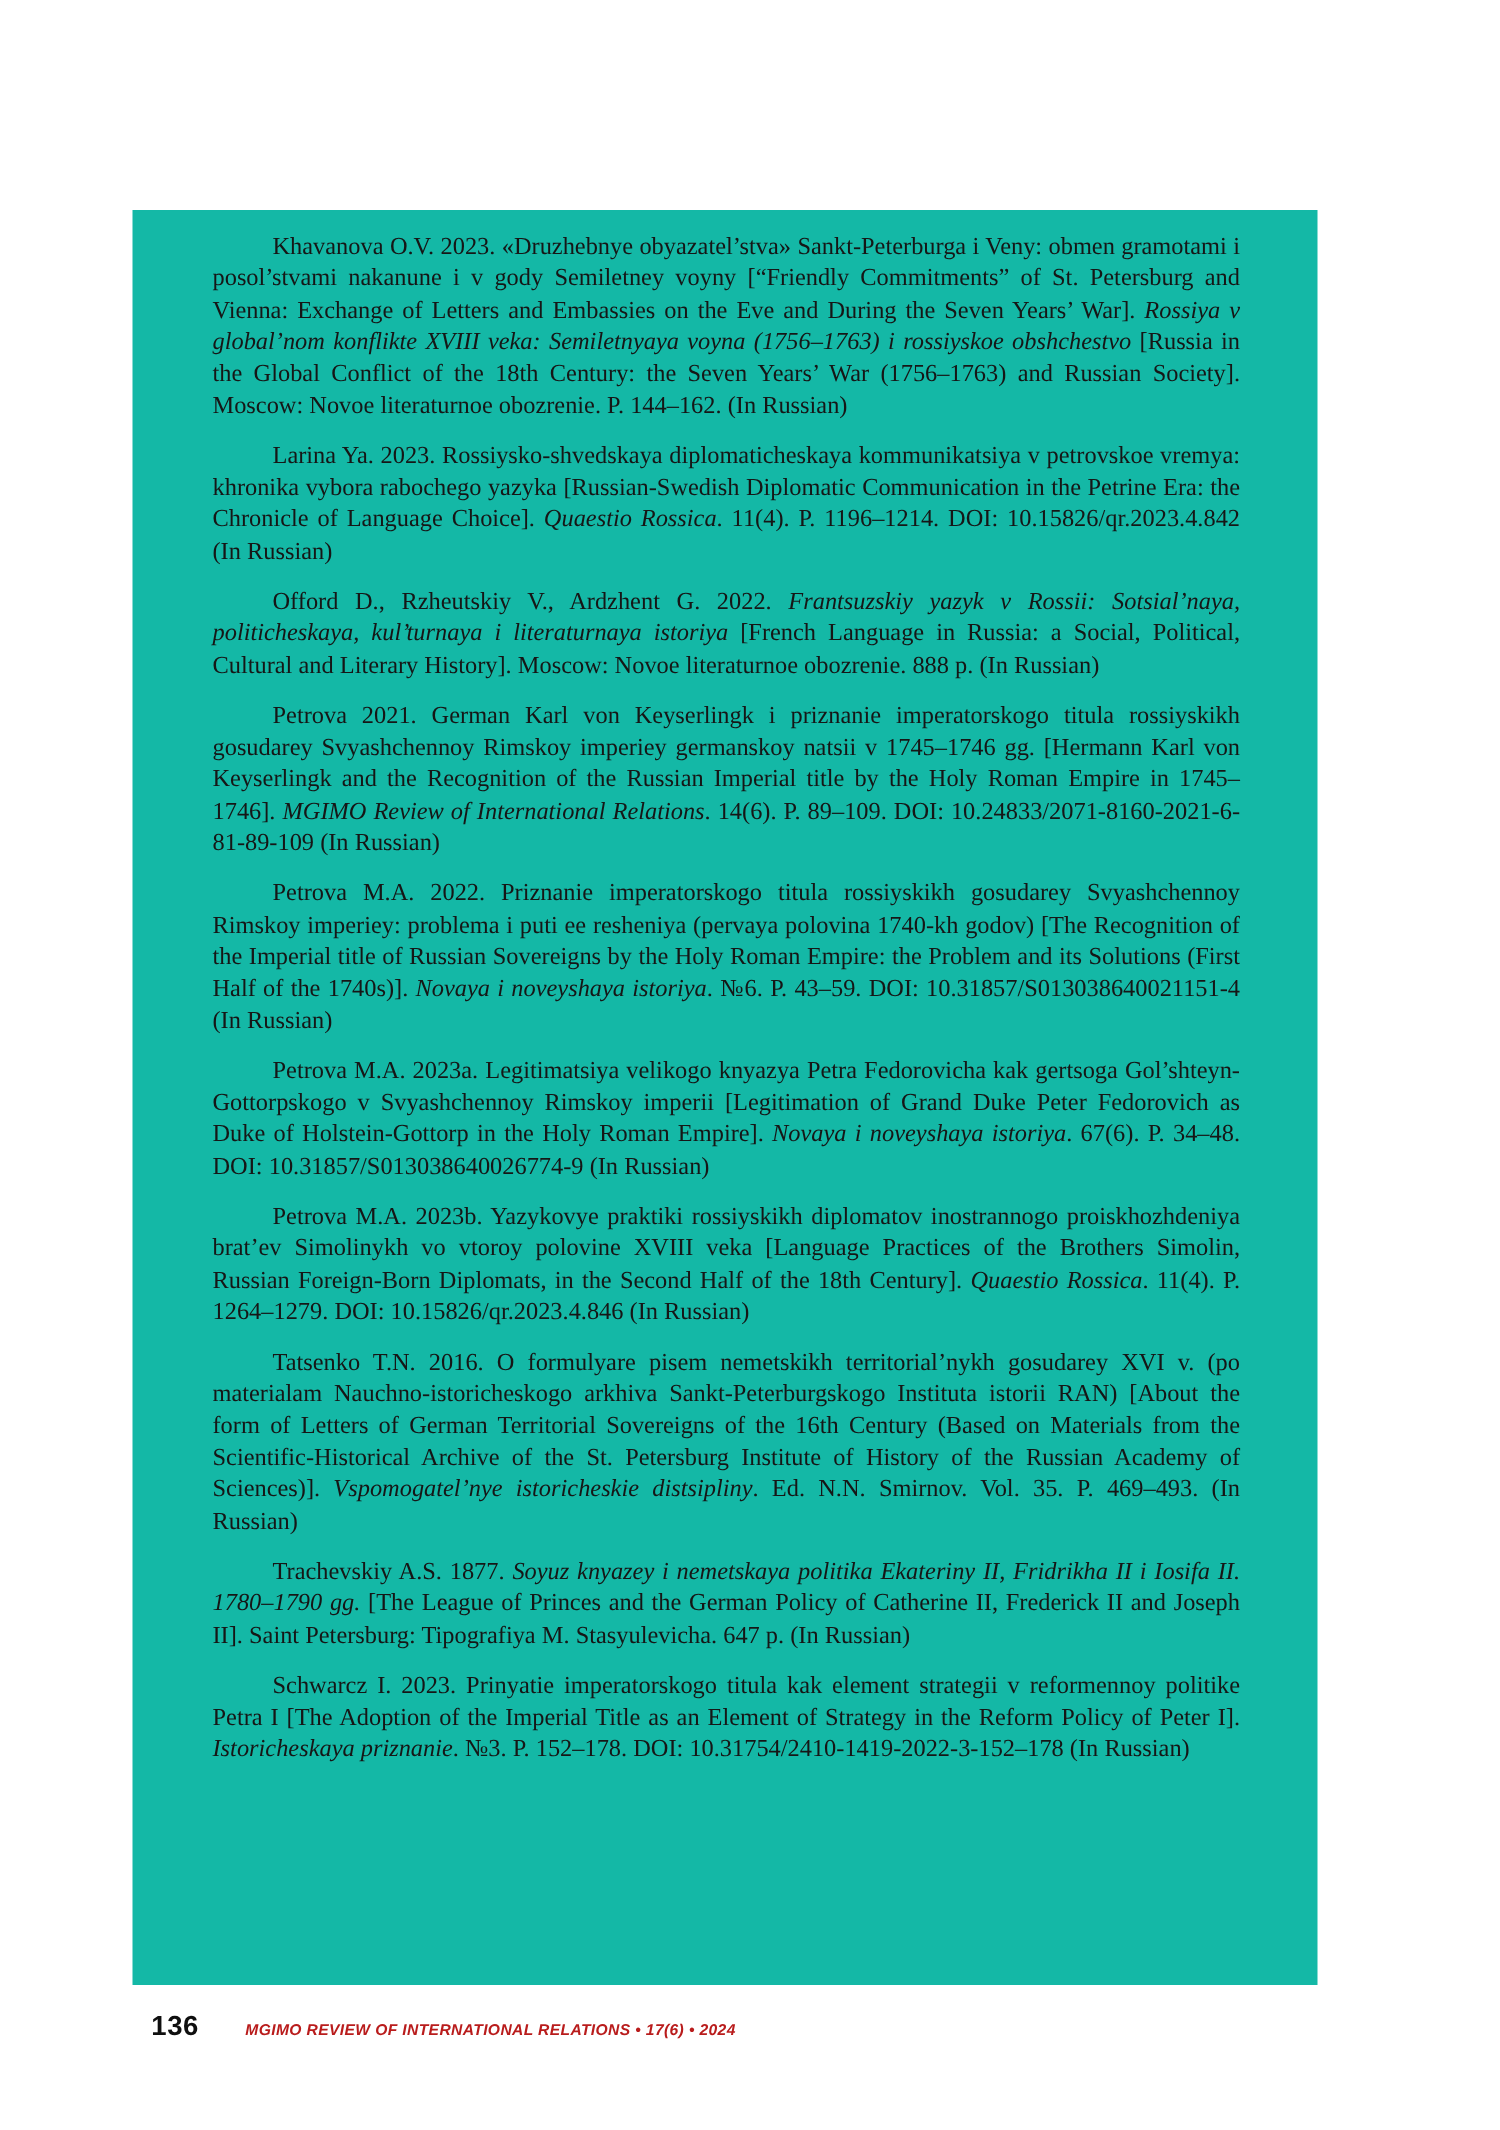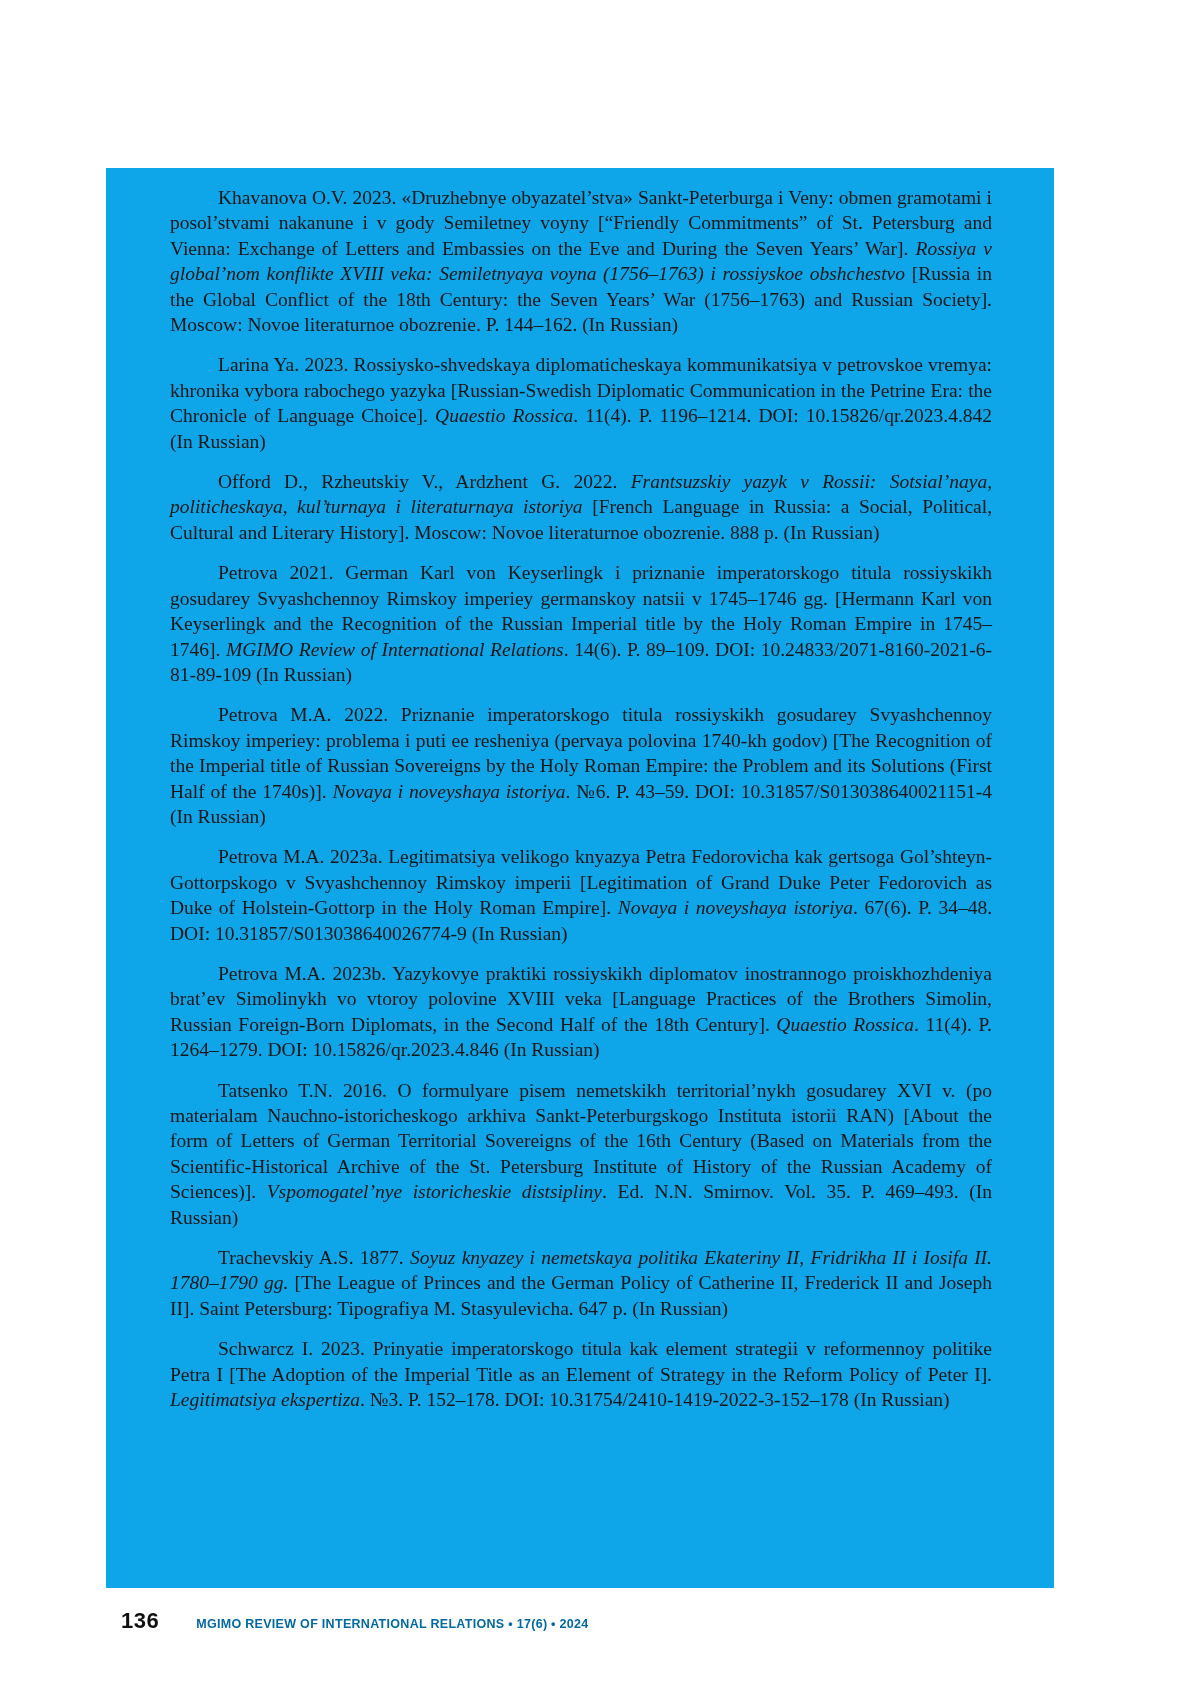--- a/index.html
+++ b/index.html
@@ -26,21 +26,21 @@
     font-size: 15px;
     font-weight: 600;
     color: #121212;
   }
   .content-box {
     position: absolute;
     left: 106px;
     top: 168px;
     width: 948px;
     height: 1420px;
-    background: #0ea5e9;
+    background: #14b8a6;
     box-sizing: border-box;
     padding: 17px 62px 0 64px;
   }
   .refs {
     width: 100%;
   }
   .ref {
     margin: 0 0 15px 0;
     font-family: "Liberation Serif", serif;
     font-size: 19.5px;
@@ -65,42 +65,43 @@
   }
   .pagenum {
     font-size: 22px;
     font-weight: 700;
     color: #0f0f0f;
     letter-spacing: 0.5px;
   }
   .journal-line {
     font-size: 12.5px;
     font-weight: 700;
-    color: #0369a1;
+    color: #b91c1c;
     letter-spacing: 0.3px;
+    font-style: italic;
   }
 </style>
 </head>
 <body>
 
 <div class="page">
 
 
   <main class="content-box">
     <div id="refs" class="refs">
         <p class="ref"><span>Khavanova O.V. 2023. «Druzhebnye obyazatel’stva» Sankt-Peterburga i Veny: obmen gramotami i posol’stvami nakanune i v gody Semiletney voyny [“Friendly Commitments” of St. Petersburg and Vienna: Exchange of Letters and Embassies on the Eve and During the Seven Years’ War]. </span><em>Rossiya v global’nom konflikte XVIII veka: Semiletnyaya voyna (1756–1763) i rossiyskoe obshchestvo</em><span> [Russia in the Global Conflict of the 18th Century: the Seven Years’ War (1756–1763) and Russian Society]. Moscow: Novoe literaturnoe obozrenie. P. 144–162. (In Russian)</span></p>
         <p class="ref"><span>Larina Ya. 2023. Rossiysko-shvedskaya diplomaticheskaya kommunikatsiya v petrovskoe vremya: khronika vybora rabochego yazyka [Russian-Swedish Diplomatic Communication in the Petrine Era: the Chronicle of Language Choice]. </span><em>Quaestio Rossica</em><span>. 11(4). P. 1196–1214. DOI: 10.15826/qr.2023.4.842 (In Russian)</span></p>
         <p class="ref"><span>Offord D., Rzheutskiy V., Ardzhent G. 2022. </span><em>Frantsuzskiy yazyk v Rossii: Sotsial’naya, politicheskaya, kul’turnaya i literaturnaya istoriya</em><span> [French Language in Russia: a Social, Political, Cultural and Literary History]. Moscow: Novoe literaturnoe obozrenie. 888 p. (In Russian)</span></p>
         <p class="ref"><span>Petrova 2021. German Karl von Keyserlingk i priznanie imperatorskogo titula rossiyskikh gosudarey Svyashchennoy Rimskoy imperiey germanskoy natsii v 1745–1746 gg. [Hermann Karl von Keyserlingk and the Recognition of the Russian Imperial title by the Holy Roman Empire in 1745–1746]. </span><em>MGIMO Review of International Relations</em><span>. 14(6). P. 89–109. DOI: 10.24833/2071-8160-2021-6-81-89-109 (In Russian)</span></p>
         <p class="ref"><span>Petrova M.A. 2022. Priznanie imperatorskogo titula rossiyskikh gosudarey Svyashchennoy Rimskoy imperiey: problema i puti ee resheniya (pervaya polovina 1740-kh godov) [The Recognition of the Imperial title of Russian Sovereigns by the Holy Roman Empire: the Problem and its Solutions (First Half of the 1740s)]. </span><em>Novaya i noveyshaya istoriya</em><span>. №6. P. 43–59. DOI: 10.31857/S013038640021151-4 (In Russian)</span></p>
         <p class="ref"><span>Petrova M.A. 2023a. Legitimatsiya velikogo knyazya Petra Fedorovicha kak gertsoga Gol’shteyn-Gottorpskogo v Svyashchennoy Rimskoy imperii [Legitimation of Grand Duke Peter Fedorovich as Duke of Holstein-Gottorp in the Holy Roman Empire]. </span><em>Novaya i noveyshaya istoriya</em><span>. 67(6). P. 34–48. DOI: 10.31857/S013038640026774-9 (In Russian)</span></p>
         <p class="ref"><span>Petrova M.A. 2023b. Yazykovye praktiki rossiyskikh diplomatov inostrannogo proiskhozhdeniya brat’ev Simolinykh vo vtoroy polovine XVIII veka [Language Practices of the Brothers Simolin, Russian Foreign-Born Diplomats, in the Second Half of the 18th Century]. </span><em>Quaestio Rossica</em><span>. 11(4). P. 1264–1279. DOI: 10.15826/qr.2023.4.846 (In Russian)</span></p>
         <p class="ref"><span>Tatsenko T.N. 2016. O formulyare pisem nemetskikh territorial’nykh gosudarey XVI v. (po materialam Nauchno-istoricheskogo arkhiva Sankt-Peterburgskogo Instituta istorii RAN) [About the form of Letters of German Territorial Sovereigns of the 16th Century (Based on Materials from the Scientific-Historical Archive of the St. Petersburg Institute of History of the Russian Academy of Sciences)]. </span><em>Vspomogatel’nye istoricheskie distsipliny</em><span>. Ed. N.N. Smirnov. Vol. 35. P. 469–493. (In Russian)</span></p>
         <p class="ref"><span>Trachevskiy A.S. 1877. </span><em>Soyuz knyazey i nemetskaya politika Ekateriny II, Fridrikha II i Iosifa II. 1780–1790 gg.</em><span> [The League of Princes and the German Policy of Catherine II, Frederick II and Joseph II]. Saint Petersburg: Tipografiya M. Stasyulevicha. 647 p. (In Russian)</span></p>
-        <p class="ref"><span>Schwarcz I. 2023. Prinyatie imperatorskogo titula kak element strategii v reformennoy politike Petra I [The Adoption of the Imperial Title as an Element of Strategy in the Reform Policy of Peter I]. </span><em>Legitimatsiya ekspertiza</em><span>. №3. P. 152–178. DOI: 10.31754/2410-1419-2022-3-152–178 (In Russian)</span></p>
+        <p class="ref"><span>Schwarcz I. 2023. Prinyatie imperatorskogo titula kak element strategii v reformennoy politike Petra I [The Adoption of the Imperial Title as an Element of Strategy in the Reform Policy of Peter I]. </span><em>Istoricheskaya priznanie</em><span>. №3. P. 152–178. DOI: 10.31754/2410-1419-2022-3-152–178 (In Russian)</span></p>
       </div>
   </main>
 
   <footer class="page-footer">
     <span class="pagenum">136</span>
     <span class="journal-line">MGIMO REVIEW OF INTERNATIONAL RELATIONS • 17(6) • 2024</span>
   </footer>
 
 </div>
 

